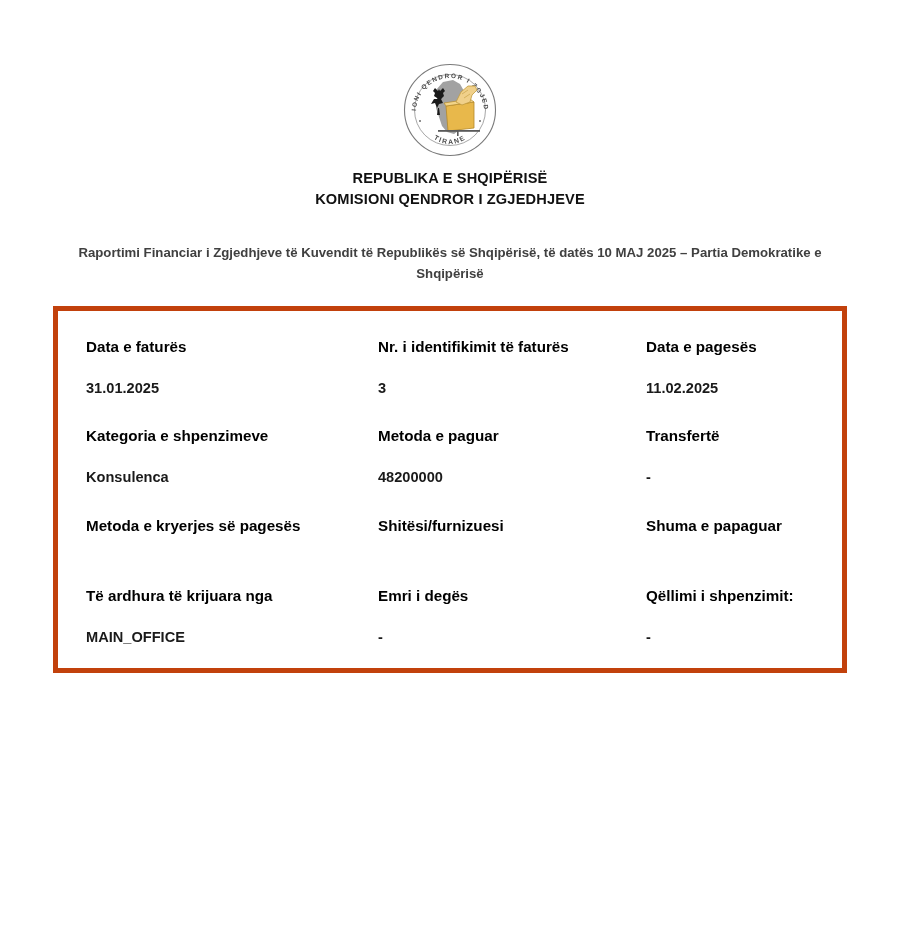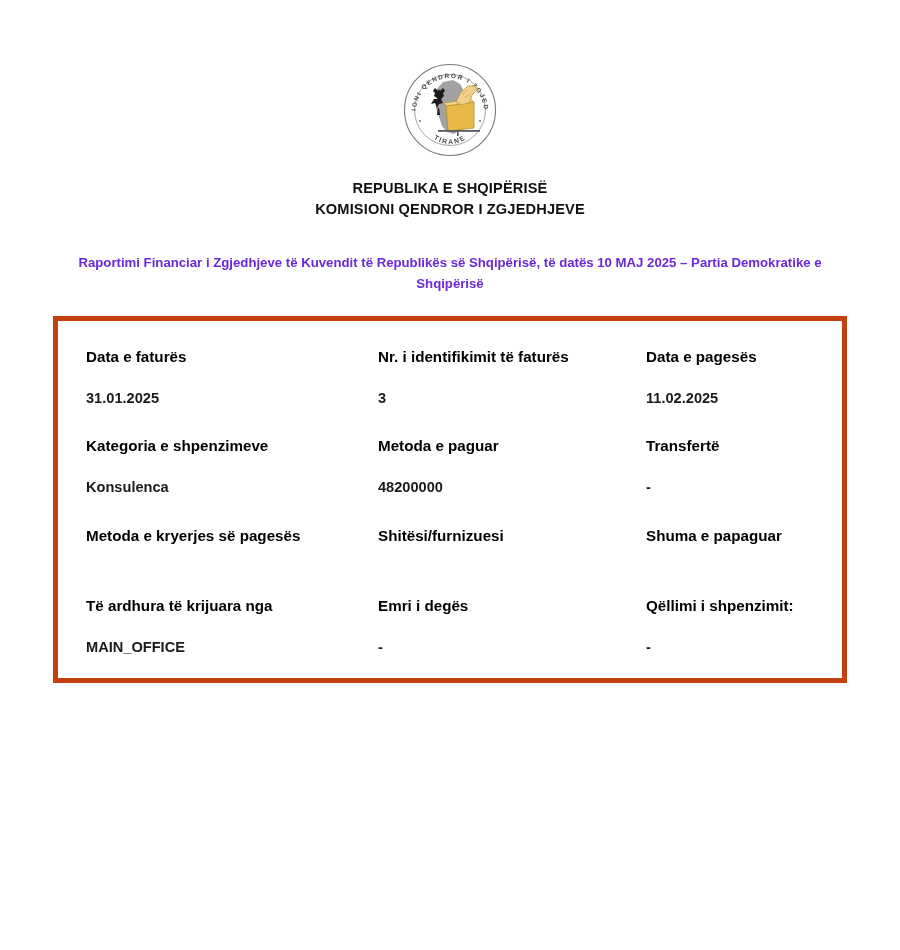--- a/index.html
+++ b/index.html
@@ -34,42 +34,42 @@
     display: flex;
     justify-content: center;
     align-items: center;
     height: 104px;
   }
   .seal {
     display: block;
   }
 
   .org-lines {
-    margin-top: 16px;
+    margin-top: 6px;
     line-height: 1.42;
   }
   .org-line {
     font-family: "Liberation Sans", sans-serif;
     font-weight: bold;
     font-size: 14.6px;
     letter-spacing: 0.15px;
     color: #111111;
     white-space: nowrap;
   }
 
   
   .report-title {
     margin: 34px auto 0 auto;
     width: 790px;
     text-align: center;
     font-family: "Liberation Sans", sans-serif;
     font-weight: bold;
     font-size: 13.2px;
     line-height: 1.55;
-    color: #6d28d9;
+    color: #404040;
   }
 
   
   .table-wrap {
     margin: 22px auto 0 auto;
     width: 794px;
     border: 5px solid #c2410c;
     box-sizing: border-box;
     background: #ffffff;
     padding: 26px 0 22px 0;

